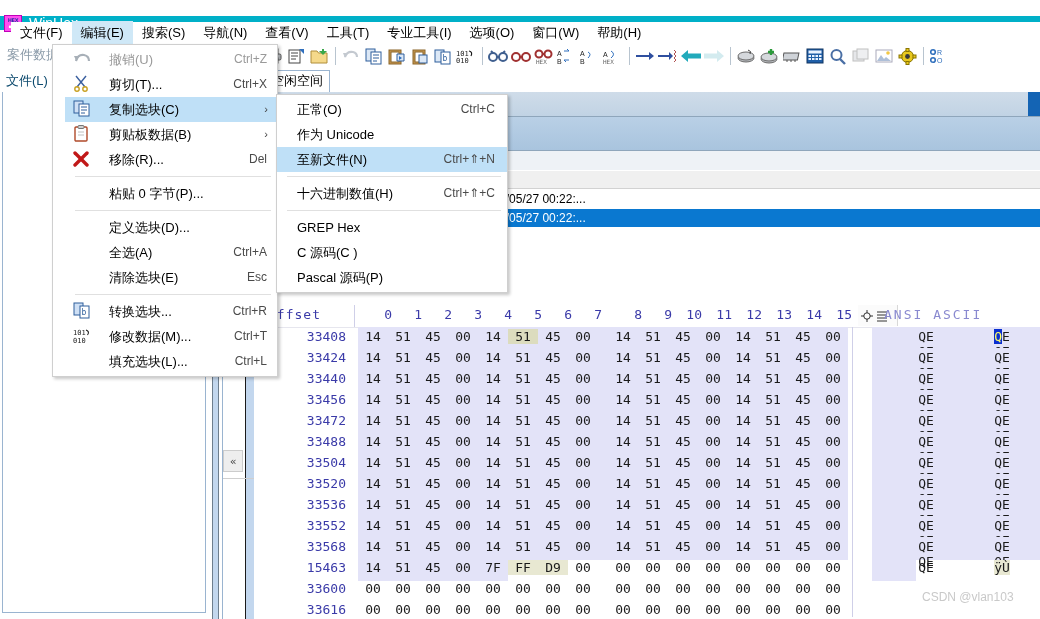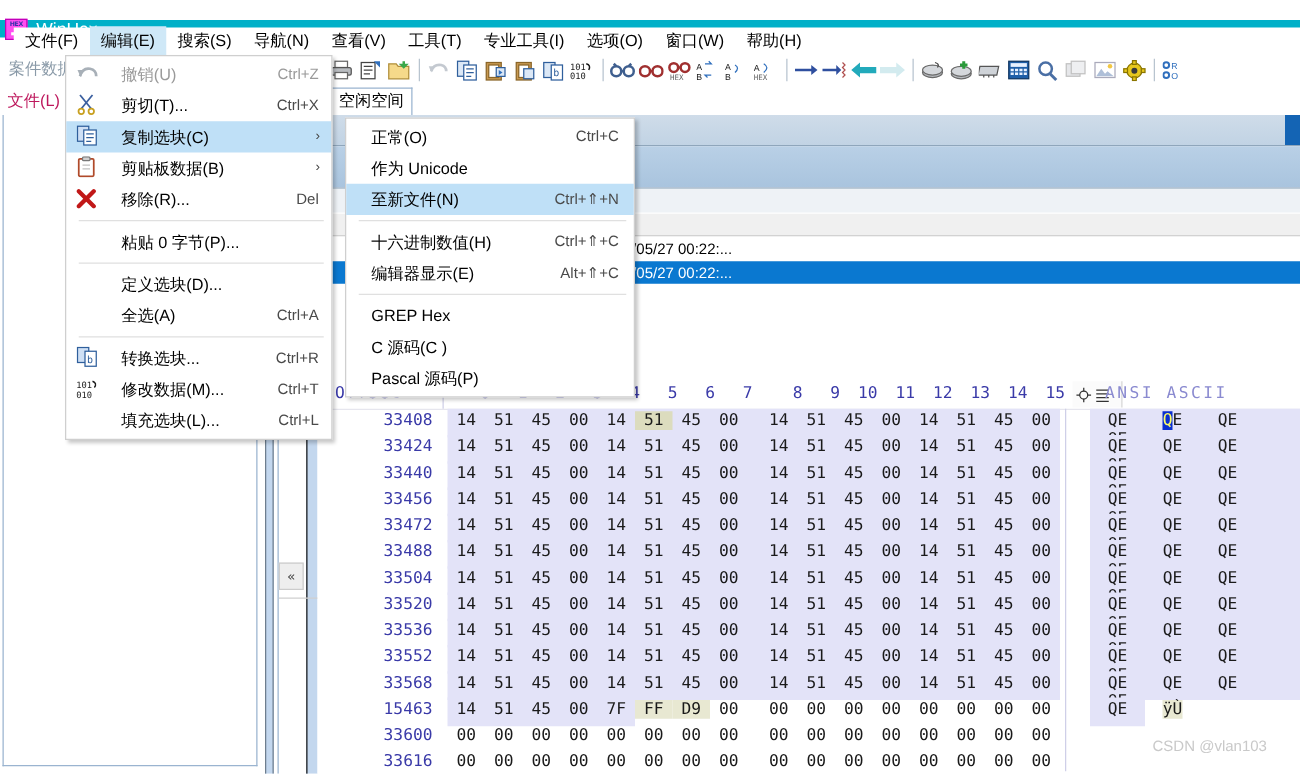--- a/index.html
+++ b/index.html
@@ -52,21 +52,21 @@
   }
   .lp-tab-row { position: absolute; left:0; top:0; width: 212px; height: 22px; }
   .lp-tab {
     position: absolute; top: 0; height: 21px; line-height: 21px;
     font-size: 13px; padding: 0 5px; color: #000;
     font-family: "Liberation Sans", sans-serif; white-space: nowrap;
   }
   .lp-tab.dim { left: 2px; color: #8a9aa8; }
   .lp-tab-2 {
     position: absolute; left: 2px; top: 26px; height: 21px; line-height: 21px;
-    font-size: 13px; padding: 0 4px; color: #be185d; white-space: nowrap;
+    font-size: 13px; padding: 0 4px; color: #0c4a6e; white-space: nowrap;
     font-family: "Liberation Sans", sans-serif;
   }
   .lp-body {
     position: absolute; left: 2px; top: 48px; width: 202px; height: 520px;
     background: #ffffff; border: 1px solid #9ab4d0; border-top: none;
   }
 
   
   .toolbar {
     position: absolute; left: 212px; top: 44px; width: 828px; height: 24px;
@@ -192,39 +192,39 @@
     position: absolute; left: 14px; top: 2px; width: 78px; text-align: right;
     color: #3a3aa8;
   }
   .r-bytes { position: absolute; left: 104px; top: 0px; height: 21px; padding-top: 2px; }
   .r-bytes.hl { background: #e3e3f8; }
   .r-bytes b { display: inline-block; width: 30px; text-align: center; font-weight: normal; color:#1a1a1a; }
   .r-bytes b.gap { margin-left: 10px; }
   .r-bytes b.cursor { background: #dcdcbe; }
   .r-bytes b.sel2 { background: #e8e8d2; }
   .r-ascii { position: absolute; left: 618px; top: 0px; height:21px; padding-top:2px; letter-spacing: 0px; }
-  .r-ascii .grp { display:inline-block; width: 44px; text-align:center; color:#1a1a1a;}
+  .r-ascii .grp { display:inline-block; width: 44px; text-align:center; color:#1a1a1a;margin-left:32px;}
   .r-ascii.hl { background:#e3e3f8; }
   .r-ascii .cur { background:#0a2fd0; color:#ffff66; }
   .r-ascii .yel { background:#e8e8d2; }
   .hex-vsplit { position:absolute; left:598px; top:98px; width:1px; height:290px; background:#cfcfe8; }
 
   
   .watermark {
     position: absolute; left: 922px; top: 590px;
     font-size: 12px; color: #c9c9c9; font-family: "Liberation Sans", sans-serif;
   }
 
   
   .menu-panel {
     position: absolute; background: #ffffff;
     border: 1px solid #cfcfcf; box-shadow: 2px 2px 3px rgba(0,0,0,.22);
     padding: 2px 0;
   }
-  #edit-menu { left: 52px; top: 44px; width: 212px; }
+  #edit-menu { left: 52px; top: 44px; width: 212px; padding-left: 12px; }
   #copy-submenu { left: 276px; top: 94px; width: 230px; }
   .mi {
     position: relative; height: 25px; line-height: 25px;
     font-size: 13px; color: #000; padding-left: 44px; padding-right: 10px;
     white-space: nowrap; font-family: "Liberation Sans", sans-serif;
   }
   .mi.sel { background: #bfe0f7; }
   .mi.dim { color: #9a9a9a; }
   .mi .acc {
     position: absolute; right: 10px; top: 0; font-size: 12px; color: #4a4a4a;
@@ -674,40 +674,40 @@
           </svg></span><span>剪贴板数据(B)</span><span class="arrow">›</span></div>
       <div class="mi"><span class="mico"><svg width="16" height="16" viewBox="0 0 16 16">
             <line x1="2" y1="2" x2="14" y2="14" stroke="#c11818" stroke-width="3.4" stroke-linecap="round"></line>
             <line x1="14" y1="2" x2="2" y2="14" stroke="#c11818" stroke-width="3.4" stroke-linecap="round"></line>
           </svg></span><span>移除(R)...</span><span class="acc">Del</span></div>
       <div class="msep"></div>
       <div class="mi"><span>粘贴 0 字节(P)...</span></div>
       <div class="msep"></div>
       <div class="mi"><span>定义选块(D)...</span></div>
       <div class="mi"><span>全选(A)</span><span class="acc">Ctrl+A</span></div>
+      <div class="mi"><span>清除选块(E)</span><span class="acc">Esc</span></div>
       <div class="msep"></div>
       <div class="mi"><span class="mico"><svg width="18" height="17" viewBox="0 0 18 17">
             <rect x="1" y="1" width="9" height="12" fill="#cfe0f5" stroke="#2f5f9c"></rect>
             <rect x="7" y="4" width="9" height="12" fill="#fff" stroke="#2f5f9c"></rect>
             <text x="8.5" y="13" font-size="8" fill="#2f5f9c" font-family="monospace">b</text>
           </svg></span><span>转换选块...</span><span class="acc">Ctrl+R</span></div>
       <div class="mi"><span class="mico"><svg width="20" height="17" viewBox="0 0 20 17">
             <text x="0" y="8" font-size="7" fill="#1a1a1a" font-family="monospace">101</text>
             <text x="0" y="16" font-size="7" fill="#1a1a1a" font-family="monospace">010</text>
             <path d="M13 3 q4 1.5 1.5 5" stroke="#1a1a1a" fill="none" stroke-width="1.1"></path>
           </svg></span><span>修改数据(M)...</span><span class="acc">Ctrl+T</span></div>
       <div class="mi"><span>填充选块(L)...</span><span class="acc">Ctrl+L</span></div>
     </div>
 
   <div class="menu-panel" id="copy-submenu">
       <div class="mi"><span>正常(O)</span><span class="acc">Ctrl+C</span></div>
       <div class="mi"><span>作为 Unicode</span></div>
       <div class="mi sel"><span>至新文件(N)</span><span class="acc">Ctrl+⇑+N</span></div>
       <div class="msep"></div>
       <div class="mi"><span>十六进制数值(H)</span><span class="acc">Ctrl+⇑+C</span></div>
-      <div class="mi"><span>编辑器显示(E)</span><span class="acc">Alt+⇑+C</span></div>
       <div class="msep"></div>
       <div class="mi"><span>GREP Hex</span></div>
       <div class="mi"><span>C 源码(C )</span></div>
       <div class="mi"><span>Pascal 源码(P)</span></div>
     </div>
 
 </div>
 
 </body></html>

